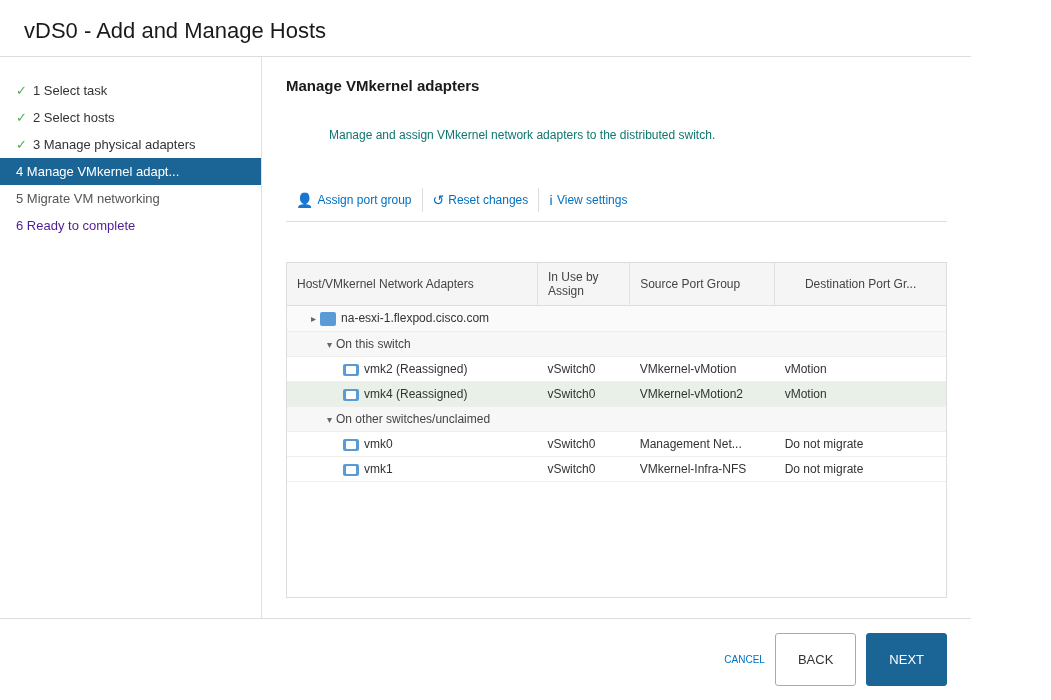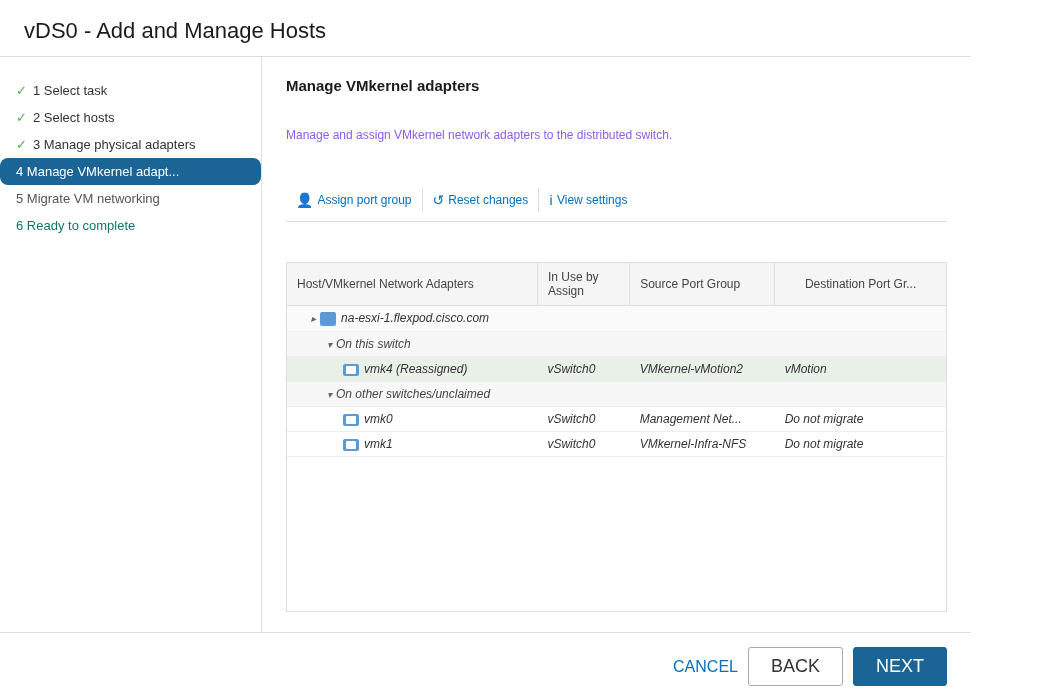--- a/index.html
+++ b/index.html
@@ -47,24 +47,24 @@
       cursor: pointer;
       font-size: 13px;
       color: #555;
     }
     .sidebar-item.completed {
       color: #333;
     }
     .sidebar-item.active {
       background: #1a6496;
       color: #fff;
-      border-radius: 8px;
+      border-radius: 0;
     }
     .sidebar-item.disabled {
-      color: #0f766e;
+      color: #4c1d95;
     }
     .checkmark {
       color: #4caf50;
       margin-right: 6px;
       font-size: 13px;
     }
     
     .main-content {
       flex: 1;
       display: flex;
@@ -74,22 +74,23 @@
       gap: 30px;
     }
     .section-title {
       font-size: 15px;
       font-weight: 600;
       color: #1a1a1a;
       margin-bottom: 4px;
     }
     .section-desc {
       font-size: 12px;
-      color: #8b5cf6;
+      color: #0f766e;
       margin-bottom: 14px;
+      margin-left: 43px;
     }
     .toolbar {
       display: flex;
       align-items: center;
       gap: 0;
       margin-bottom: 10px;
       border-bottom: 1px solid #ddd;
       padding-bottom: 8px;
     }
     .toolbar-btn {
@@ -128,21 +129,21 @@
       text-align: left;
       font-weight: 500;
       color: #444;
       border-right: 1px solid #e0e0e0;
     }
     thead th:last-child { border-right: none; }
     .col-adapter { width: 38%; }
     .col-inuse { width: 14%; }
     .col-source { width: 22%; }
     .col-dest { width: 26%; text-align: center; }
-    tbody tr { border-bottom: 1px solid #eee; font-style: italic; }
+    tbody tr { border-bottom: 1px solid #eee; }
     tbody tr.highlighted { background: #e8f0e8; }
     td {
       padding: 5px 10px;
       color: #333;
     }
     .group-header td {
       background: #f7f7f7;
       font-weight: 500;
       color: #444;
       padding: 5px 10px;
@@ -194,33 +195,33 @@
     
     .dialog-footer {
       border-top: 1px solid #ddd;
       padding: 14px 24px;
       display: flex;
       justify-content: flex-end;
       gap: 10px;
       background: #fff;
     }
     .btn {
-      padding: 8px 22px;
-      font-size: 18px;
+      padding: 18px 22px;
+      font-size: 13px;
       cursor: pointer;
       border-radius: 3px;
       border: 1px solid #ccc;
       background: #fff;
       color: #333;
     }
     .btn-cancel {
       background: none;
       border: none;
       color: #0070c0;
-      font-size: 16px;
+      font-size: 10px;
       cursor: pointer;
     }
     .btn-back {
       border: 1px solid #aaa;
       background: #fff;
       color: #333;
     }
     .btn-next {
       background: #1a6496;
       color: #fff;
@@ -298,20 +299,26 @@
               <th class="col-dest">Destination Port Gr...</th>
             </tr>
           </thead>
           <tbody id="table-body">
           <tr class="host-header">
                 <td colspan="4" class="indent-1"><span class="triangle">▸</span><span class="host-icon"></span>na-esxi-1.flexpod.cisco.com</td>
               </tr>
               <tr class="group-header">
                 <td colspan="4" class="indent-2"><span class="triangle">▾</span>On this switch</td>
               </tr>
+              <tr>
+      <td class="indent-3"><span class="vmk-icon"></span>vmk2 (Reassigned)</td>
+      <td>vSwitch0</td>
+      <td>VMkernel-vMotion</td>
+      <td>vMotion</td>
+    </tr>
               <tr class="highlighted">
       <td class="indent-3"><span class="vmk-icon"></span>vmk4 (Reassigned)</td>
       <td>vSwitch0</td>
       <td>VMkernel-vMotion2</td>
       <td>vMotion</td>
     </tr>
               <tr class="group-header">
                 <td colspan="4" class="indent-2"><span class="triangle">▾</span>On other switches/unclaimed</td>
               </tr>
               <tr>

